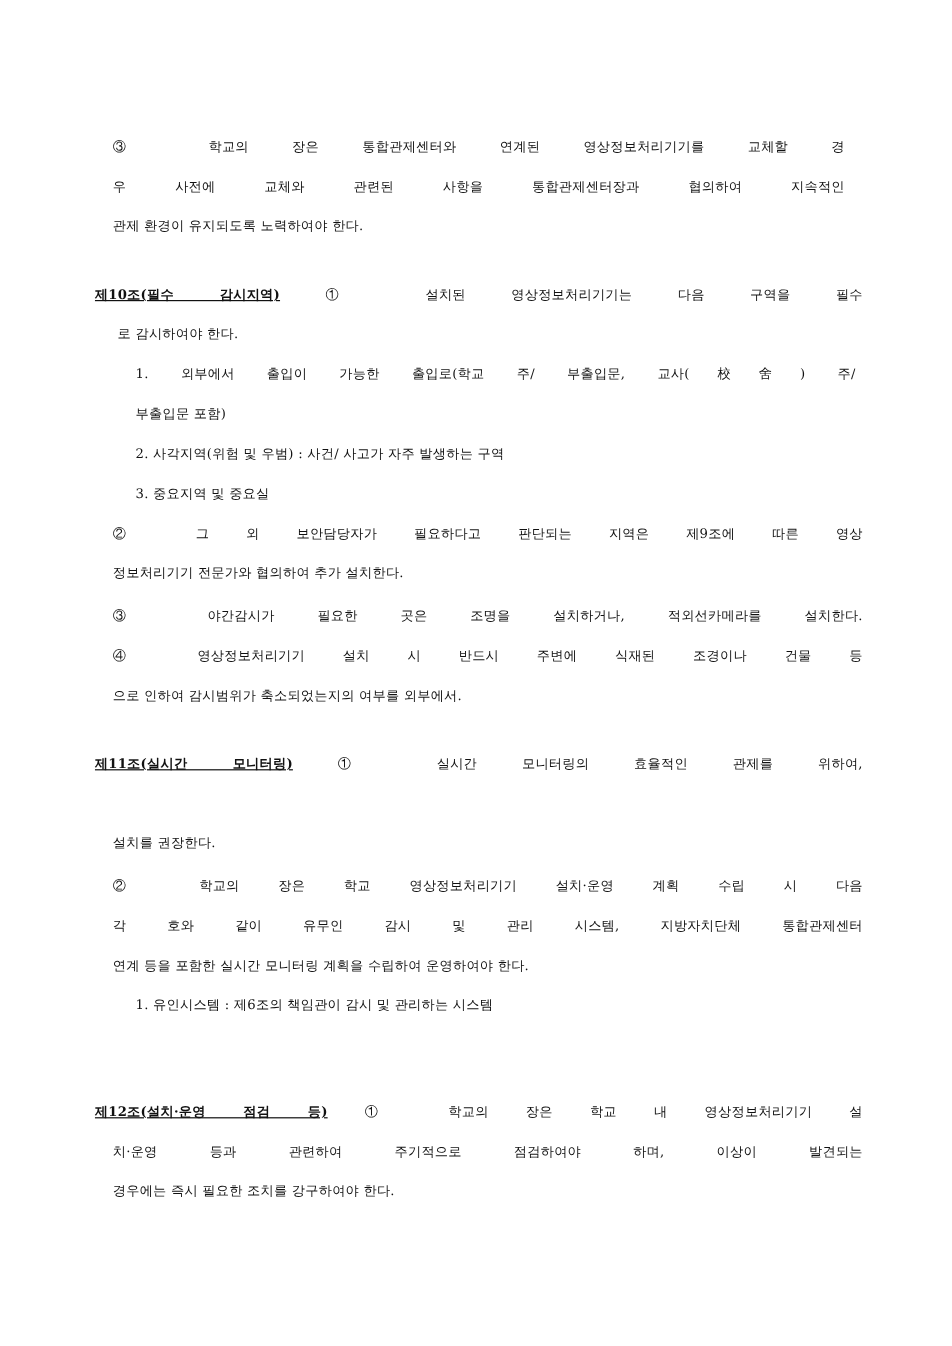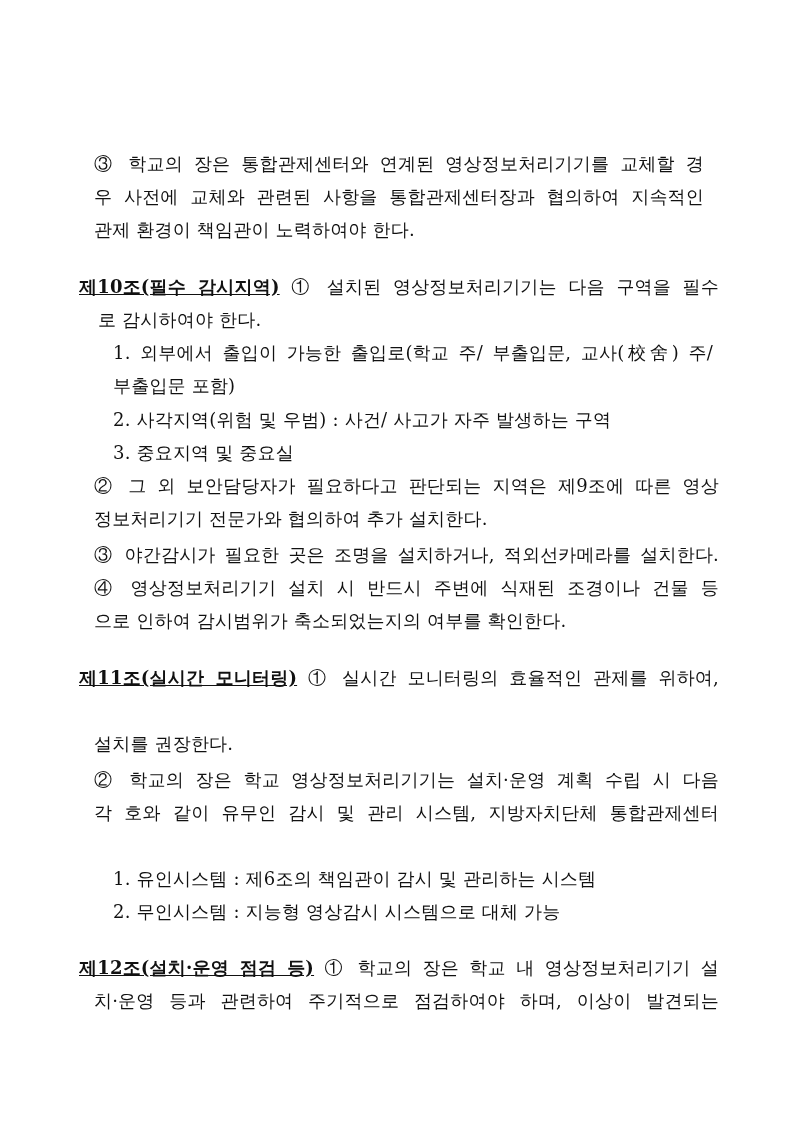--- a/index.html
+++ b/index.html
@@ -1,42 +1,43 @@
 <!DOCTYPE html>
 <html><head>
 <meta charset="utf-8">
 <style>
   html, body { margin: 0; padding: 0; background: #ffffff; }
   body { width: 793px; height: 1122px; position: relative; overflow: hidden;
          font-family: "DejaVu Serif", "Liberation Serif", serif; color: #111; }
   .page { position: absolute; left: 0; top: 0; width: 793px; height: 1122px; }
-  .line { position: absolute; font-size: 18px; white-space: nowrap; line-height: 22px;
-          letter-spacing: 0.2px; margin-top: 41px; }
+  .line { position: absolute; font-size: 11px; white-space: nowrap; line-height: 22px;
+          letter-spacing: 0.2px; }
   .just { text-align: justify; text-align-last: justify; }
   .bold { font-weight: bold; text-decoration: underline; }
 </style>
 </head>
 <body>
 
 <div class="page" id="page">
     <div class="line just" style="left: 94px; top: 112px; width: 610px; white-space: normal; height: 22px; overflow: hidden;"><span>③ 학교의 장은 통합관제센터와 연계된 영상정보처리기기를 교체할 경</span></div>
     <div class="line just" style="left: 94px; top: 145px; width: 610px; white-space: normal; height: 22px; overflow: hidden;"><span>우 사전에 교체와 관련된 사항을 통합관제센터장과 협의하여 지속적인</span></div>
-    <div class="line" style="left: 94px; top: 178px;"><span>관제 환경이 책임관이 노력하여야 한다.</span></div>
+    <div class="line" style="left: 94px; top: 178px;"><span>관제 환경이 유지되도록 노력하여야 한다.</span></div>
     <div class="line just" style="left: 79px; top: 235px; width: 640px; white-space: normal; height: 22px; overflow: hidden;"><span class="bold">제10조(필수 감시지역)</span><span> ① 설치된 영상정보처리기기는 다음 구역을 필수</span></div>
     <div class="line" style="left: 98px; top: 268px;"><span>로 감시하여야 한다.</span></div>
     <div class="line just" style="left: 113px; top: 301px; width: 600px; white-space: normal; height: 22px; overflow: hidden;"><span>1. 외부에서 출입이 가능한 출입로(학교 주/ 부출입문, 교사(校舍) 주/</span></div>
     <div class="line" style="left: 113px; top: 334px;"><span>부출입문 포함)</span></div>
     <div class="line" style="left: 113px; top: 368px;"><span>2. 사각지역(위험 및 우범) : 사건/ 사고가 자주 발생하는 구역</span></div>
     <div class="line" style="left: 113px; top: 401px; text-align: right;"><span>3. 중요지역 및 중요실</span></div>
     <div class="line just" style="left: 94px; top: 434px; width: 625px; white-space: normal; height: 22px; overflow: hidden;"><span>② 그 외 보안담당자가 필요하다고 판단되는 지역은 제9조에 따른 영상</span></div>
     <div class="line" style="left: 94px; top: 467px;"><span>정보처리기기 전문가와 협의하여 추가 설치한다.</span></div>
     <div class="line just" style="left: 94px; top: 503px; width: 625px; white-space: normal; height: 22px; overflow: hidden;"><span>③ 야간감시가 필요한 곳은 조명을 설치하거나, 적외선카메라를 설치한다.</span></div>
     <div class="line just" style="left: 94px; top: 536px; width: 625px; white-space: normal; height: 22px; overflow: hidden;"><span>④ 영상정보처리기기 설치 시 반드시 주변에 식재된 조경이나 건물 등</span></div>
-    <div class="line" style="left: 94px; top: 569px;"><span>으로 인하여 감시범위가 축소되었는지의 여부를 확인한다.</span></div>
+    <div class="line" style="left: 94px; top: 569px;"><span>으로 인하여 감시범위가 축소되었는지의 여부를 외부에서.</span></div>
     <div class="line just" style="left: 79px; top: 626px; width: 640px; white-space: normal; height: 22px; overflow: hidden;"><span class="bold">제11조(실시간 모니터링)</span><span> ① 실시간 모니터링의 효율적인 관제를 위하여,</span></div>
     <div class="line" style="left: 94px; top: 692px;"><span>설치를 권장한다.</span></div>
-    <div class="line just" style="left: 94px; top: 728px; width: 625px; white-space: normal; height: 22px; overflow: hidden;"><span>② 학교의 장은 학교 영상정보처리기기는 설치·운영 계획 수립 시 다음</span></div>
+    <div class="line just" style="left: 94px; top: 728px; width: 625px; white-space: normal; height: 22px; overflow: hidden;"><span>② 학교의 장은 학교 영상정보처리기기 설치·운영 계획 수립 시 다음</span></div>
     <div class="line just" style="left: 94px; top: 761px; width: 625px; white-space: normal; height: 22px; overflow: hidden;"><span>각 호와 같이 유무인 감시 및 관리 시스템, 지방자치단체 통합관제센터</span></div>
+    <div class="line" style="left: 94px; top: 794px;"><span>연계 등을 포함한 실시간 모니터링 계획을 수립하여 운영하여야 한다.</span></div>
     <div class="line" style="left: 113px; top: 827px;"><span>1. 유인시스템 : 제6조의 책임관이 감시 및 관리하는 시스템</span></div>
-    <div class="line" style="left: 113px; top: 860px;"><span>2. 무인시스템 : 지능형 영상감시 시스템으로 대체 가능</span></div>
     <div class="line just" style="left: 79px; top: 916px; width: 640px; white-space: normal; height: 22px; overflow: hidden;"><span class="bold">제12조(설치·운영 점검 등)</span><span> ① 학교의 장은 학교 내 영상정보처리기기 설</span></div>
     <div class="line just" style="left: 94px; top: 949px; width: 625px; white-space: normal; height: 22px; overflow: hidden;"><span>치·운영 등과 관련하여 주기적으로 점검하여야 하며, 이상이 발견되는</span></div>
+    <div class="line" style="left: 94px; top: 982px;"><span>경우에는 즉시 필요한 조치를 강구하여야 한다.</span></div>
   </div>
 
 </body></html>

